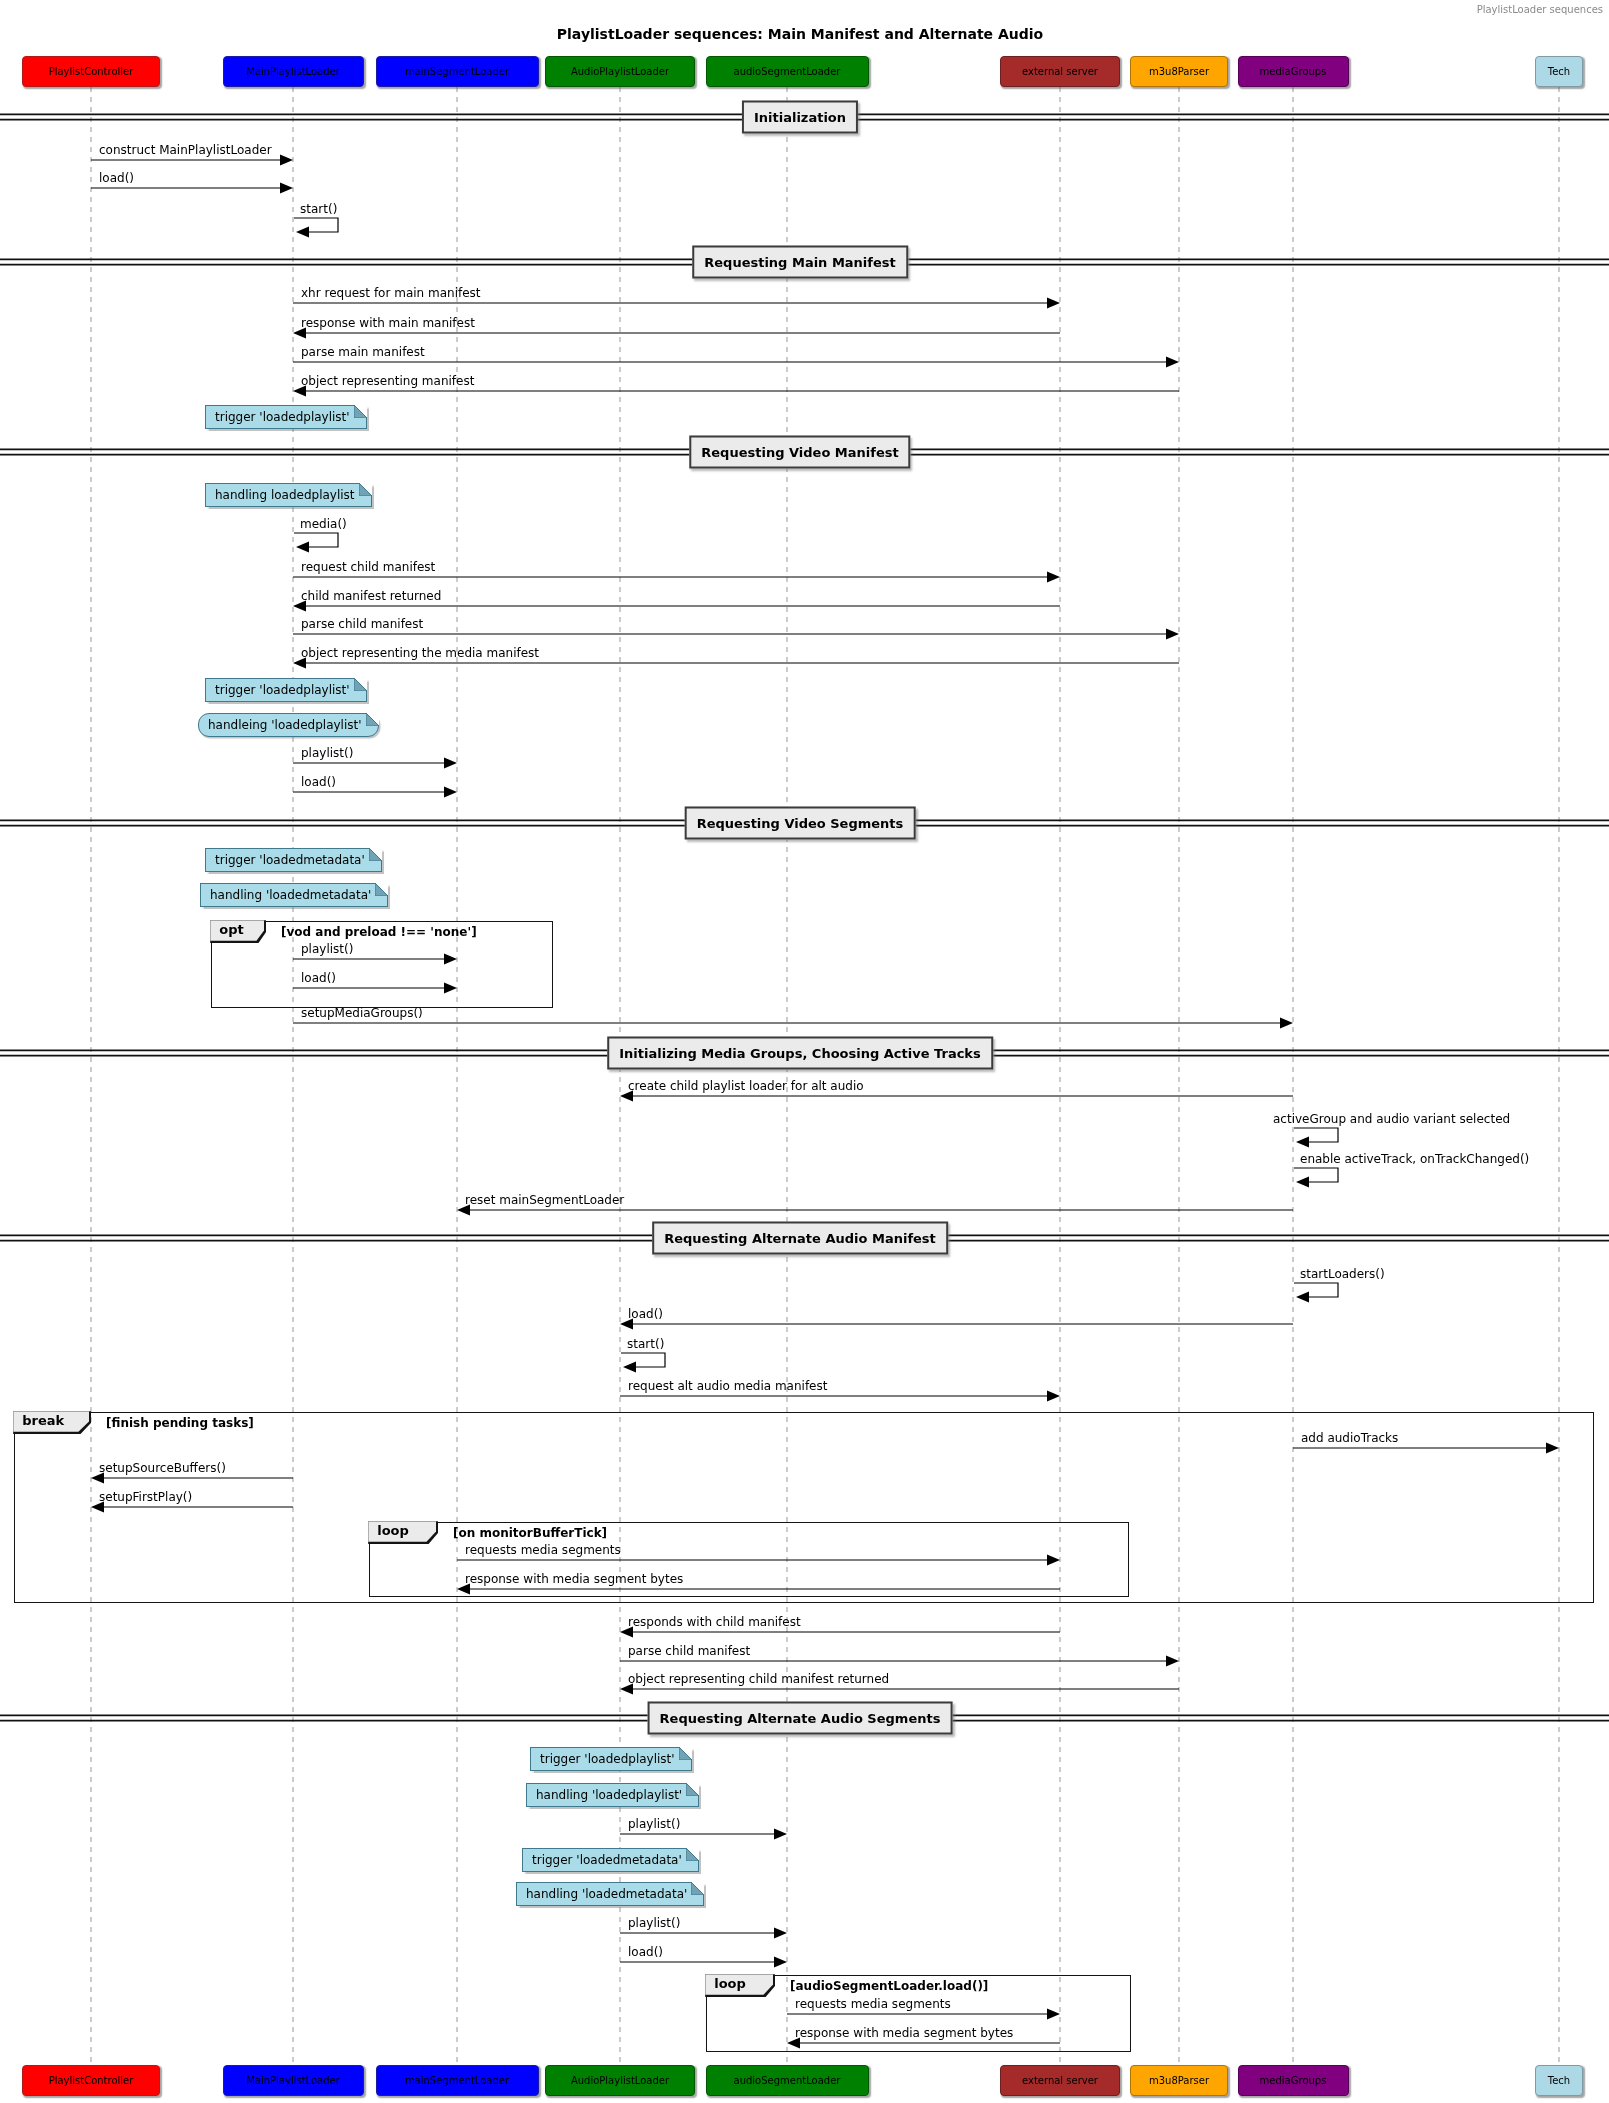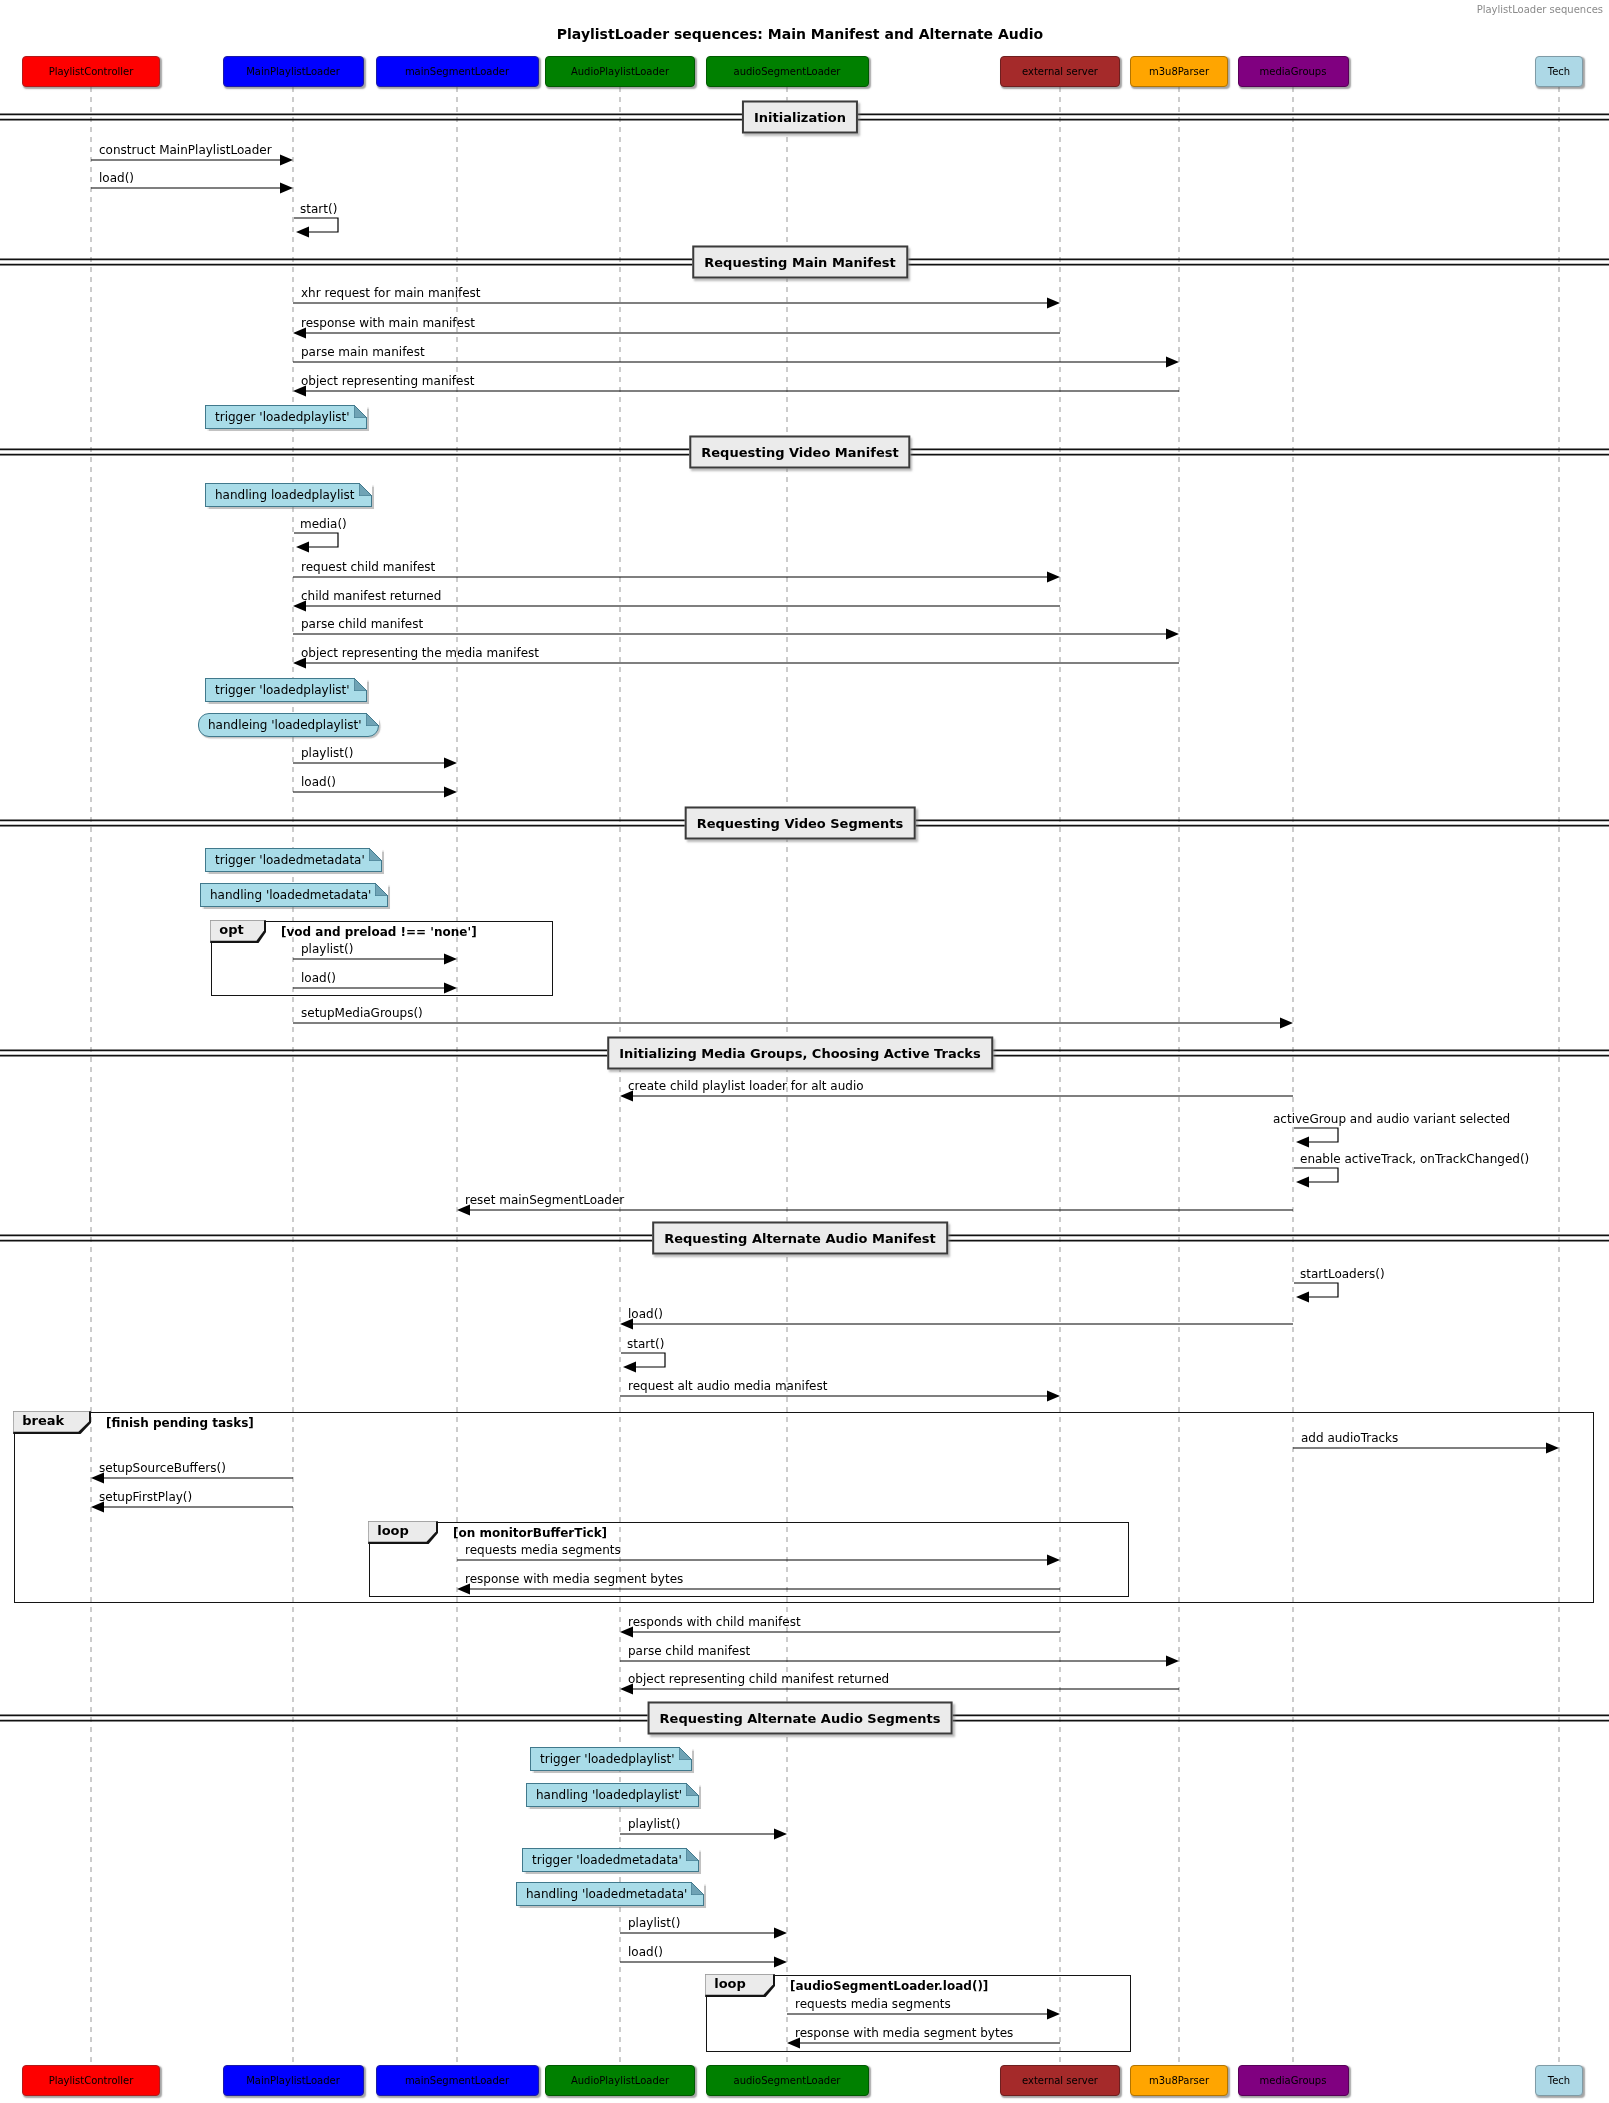--- a/index.html
+++ b/index.html
@@ -190,21 +190,21 @@
       <div class="msg-label" style="left:301px;top:775px;">load()</div>
       <div class="divider-label" style="left:800px;top:823px;">Requesting Video Segments</div>
       <div class="note" style="left:205px;top:848px;"><span>trigger 'loadedmetadata'</span><svg width="13" height="13">
           <path d="M0,0 L13,0 L13,13 Z" fill="#ffffff"></path>
           <path d="M0,0 L13,13 L0,13 Z" fill="#6fa3b5" stroke="#41798c" stroke-width="1"></path>
         </svg></div>
       <div class="note" style="left:200px;top:883px;"><span>handling 'loadedmetadata'</span><svg width="13" height="13">
           <path d="M0,0 L13,0 L13,13 Z" fill="#ffffff"></path>
           <path d="M0,0 L13,13 L0,13 Z" fill="#6fa3b5" stroke="#41798c" stroke-width="1"></path>
         </svg></div>
-      <div class="frame" style="left:211px;top:921px;width:342px;height:75px;">
+      <div class="frame" style="left:211px;top:921px;width:342px;height:87px;">
         <span class="frame-tab" style="width: 56px;">
           <span class="frame-tab-inner"></span>
           <span class="frame-tab-label">opt</span>
         </span>
       </div>
       <div class="frame-guard" style="left:281px;top:925px;">[vod and preload !== 'none']</div>
       <div class="msg-label" style="left:301px;top:942px;">playlist()</div>
       <div class="msg-label" style="left:301px;top:971px;">load()</div>
       <div class="msg-label" style="left:301px;top:1006px;">setupMediaGroups()</div>
       <div class="divider-label" style="left:800px;top:1053px;">Initializing Media Groups, Choosing Active Tracks</div>

